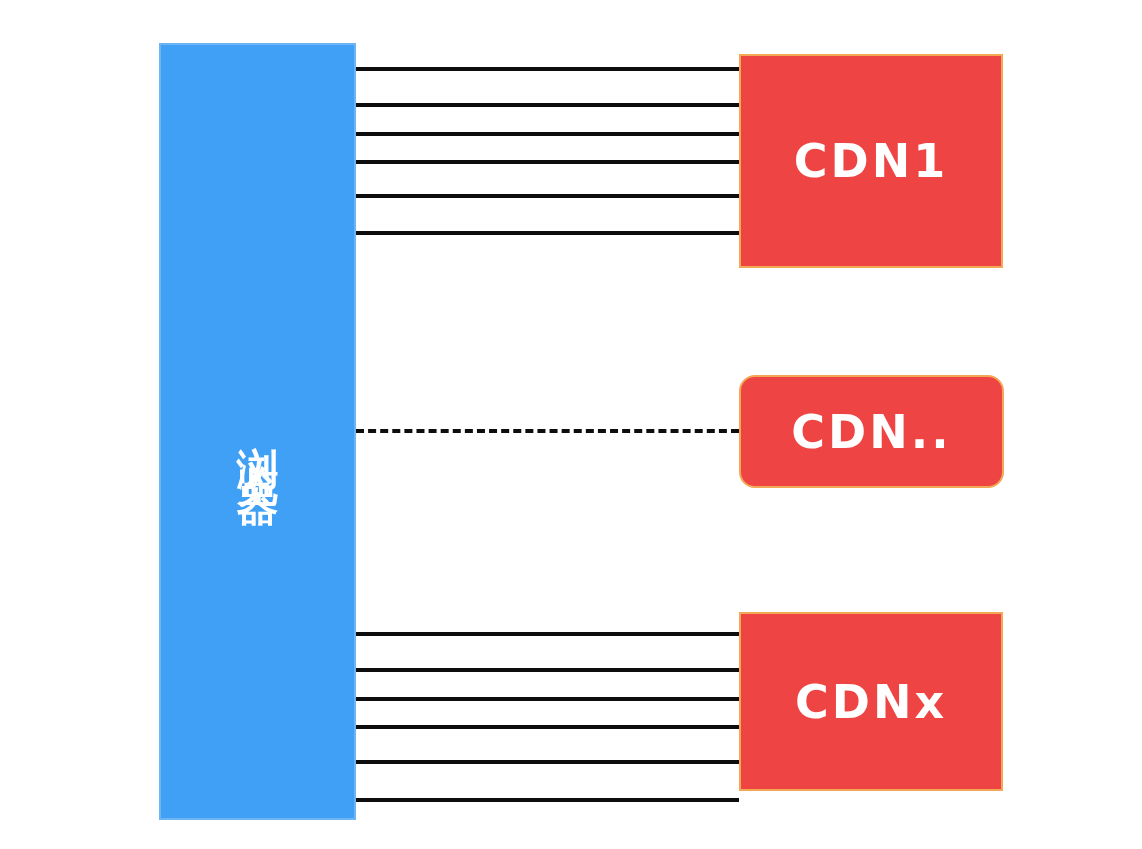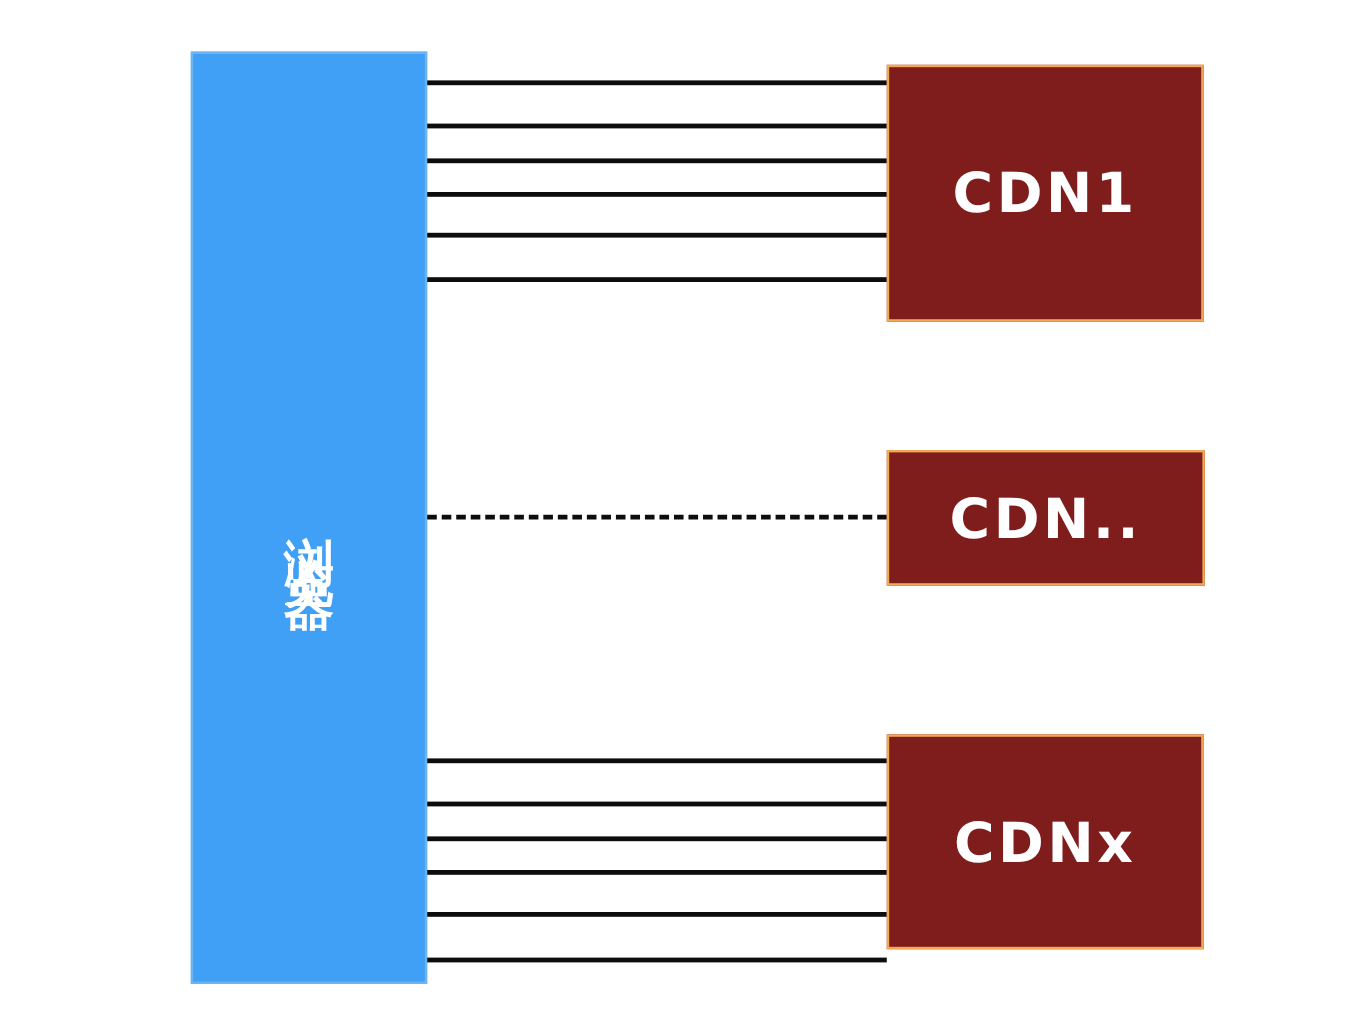--- a/index.html
+++ b/index.html
@@ -36,29 +36,29 @@
     font-size: 42px;
     font-weight: 600;
     letter-spacing: 20px;
     transform: translateY(10px);
     user-select: none;
   }
   
   .cdn-box {
     position: absolute;
     left: 739px;
-    background: #7f1d1d;
+    background: #ef4444;
     border: 2px solid #f2a855;
     box-sizing: border-box;
     display: flex;
     align-items: center;
     justify-content: center;
   }
   .cdn-box.cdn1 { top: 54px;  width: 264px; height: 214px; }
-  .cdn-box.cdn-mid { top: 375px; width: 265px; height: 113px; }
+  .cdn-box.cdn-mid { top: 375px; width: 265px; height: 113px; border-radius: 16px; }
   .cdn-box.cdnx { top: 612px; width: 264px; height: 179px; }
   .cdn-label {
     color: #ffffff;
     font-size: 46px;
     font-weight: 600;
     letter-spacing: 3px;
     user-select: none;
   }
   
   .conn {

